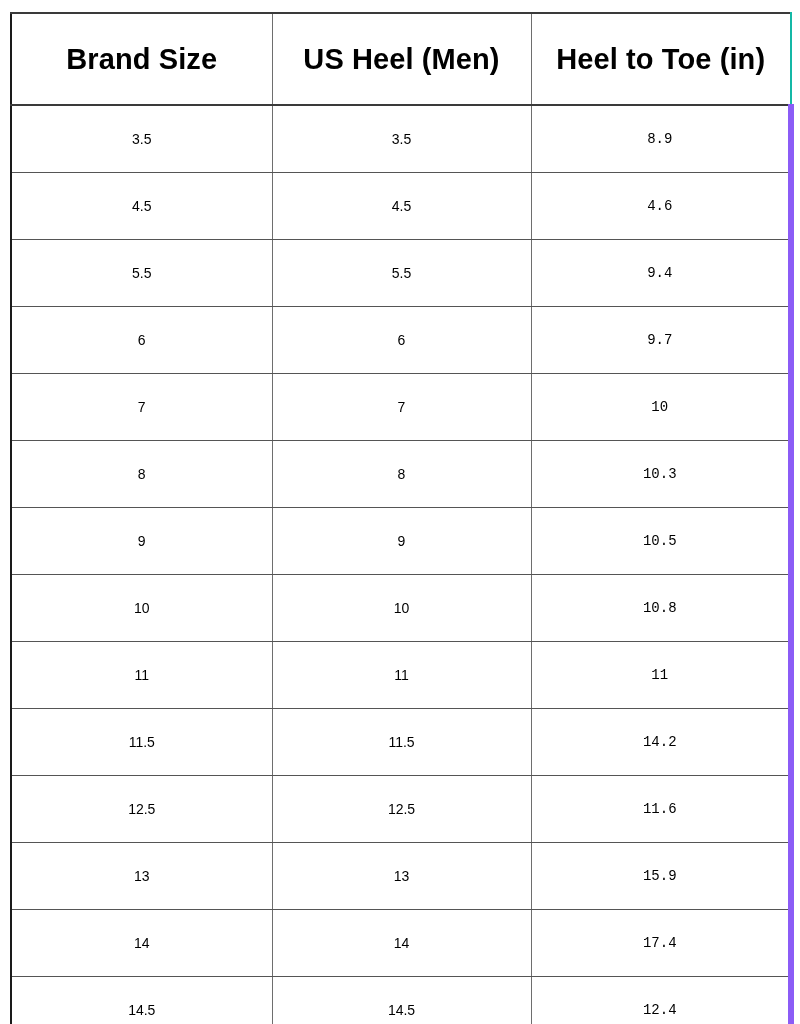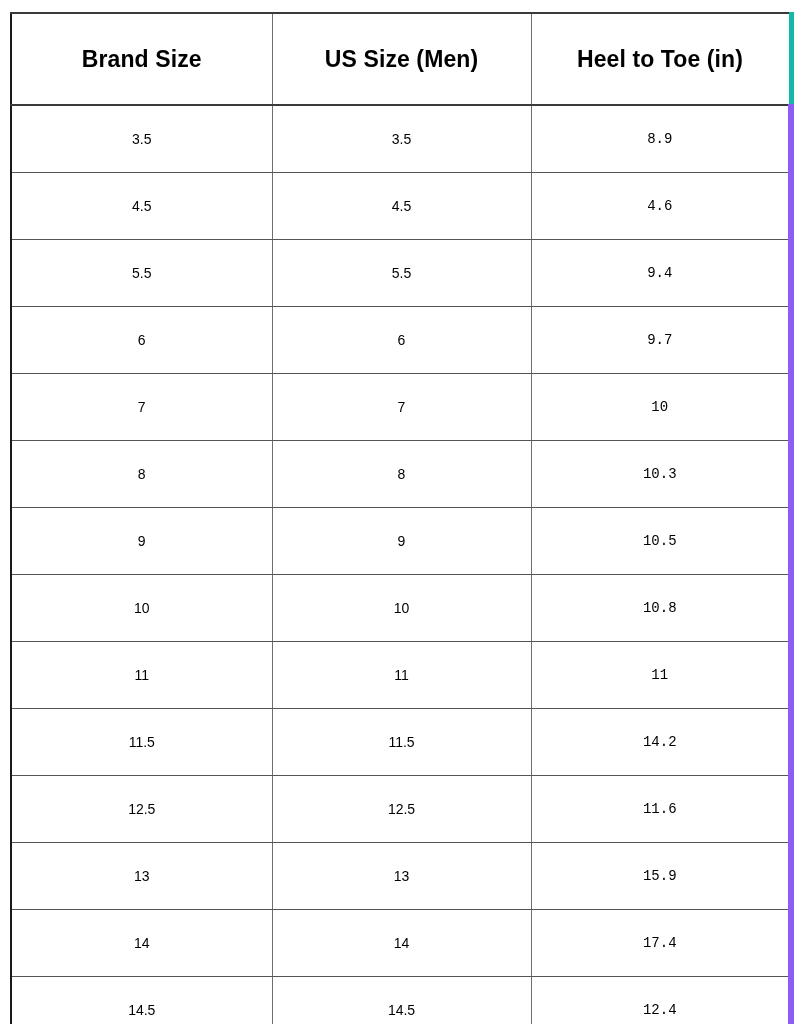--- a/index.html
+++ b/index.html
@@ -44,33 +44,33 @@
   table.size-table td {
     text-align: center;
     vertical-align: middle;
     color: #000000;
     background: #ffffff;
   }
 
   
   table.size-table thead th {
     height: 88px;
-    font-size: 23px;
+    font-size: 29px;
     font-weight: bold;
     letter-spacing: 0.1px;
     border-top: 2px solid #3a3a3a;
     border-bottom: 2px solid #3a3a3a;
     border-left: 1px solid #6e6e6e;
     border-right: 1px solid #6e6e6e;
   }
   table.size-table thead th:first-child {
     border-left: 2px solid #1a1a1a;
   }
   table.size-table thead th:last-child {
-    border-right: 5px solid #14b8a6;
+    border-right: 2px solid #14b8a6;
     margin-top: 24px;
   }
 
   
   table.size-table tbody td {
     height: 64px;
     font-size: 14px;
     font-weight: normal;
     border-top: 1px solid #555555;
     border-bottom: 1px solid #555555;
@@ -95,21 +95,21 @@
   <div class="size-table-wrap">
     <table class="size-table">
       <colgroup>
         <col class="col-brand">
         <col class="col-us">
         <col class="col-heel">
       </colgroup>
       <thead>
         <tr>
           <th>Brand Size</th>
-          <th>US Size (Men)</th>
+          <th>US Heel (Men)</th>
           <th>Heel to Toe (in)</th>
         </tr>
       </thead>
       <tbody>
         <tr>
           <td>3.5</td>
           <td>3.5</td>
           <td>8.9</td>
         </tr>
         <tr>

